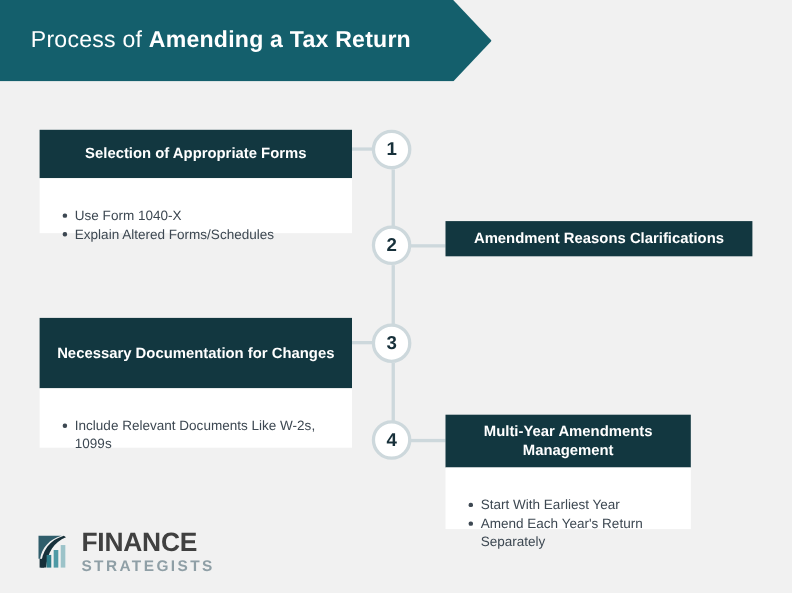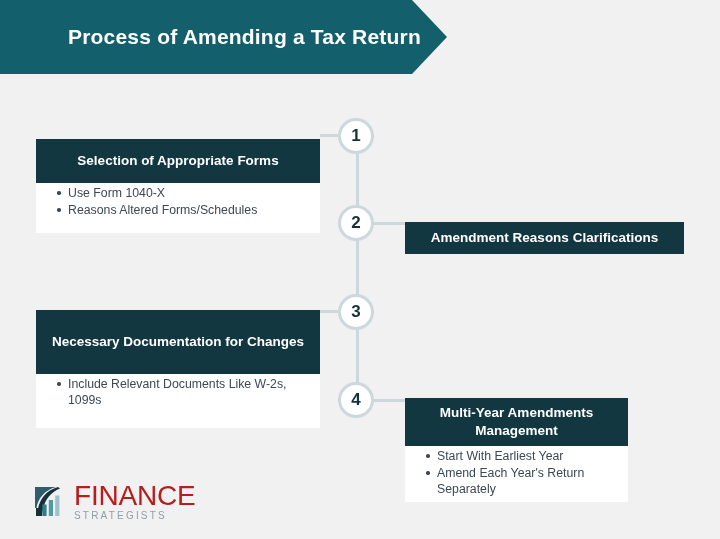--- a/index.html
+++ b/index.html
@@ -28,21 +28,21 @@
     display: flex;
     align-items: center;
   }
   #header-title {
     color: #ffffff;
     font-size: 21px;
     letter-spacing: 0.2px;
     padding-left: 28px;
     white-space: nowrap;
   }
-  #header-title .light { font-weight: 700; margin-left: 40px; }
+  #header-title .light { font-weight: 400; }
   #header-title .bold  { font-weight: 700; }
 
   
   #timeline-spine {
     position: absolute;
     left: 0; top: 0; width: 720px; height: 539px;
     pointer-events: none;
   }
 
   .node-circle {
@@ -85,26 +85,25 @@
     color: #ffffff;
     font-size: 13.5px;
     font-weight: 700;
     text-align: center;
     display: flex;
     align-items: center;
     justify-content: center;
     box-sizing: border-box;
     padding: 6px 14px;
     line-height: 1.35;
-    margin-top: 21px;
   }
   .card-body {
     background: #ffffff;
     box-sizing: border-box;
-    padding: 2px 12px 11px 12px;
+    padding: 26px 12px 11px 12px;
   }
   .card-body ul {
     margin: 0;
     padding-left: 20px;
     list-style: none;
   }
   .card-body li {
     position: relative;
     color: #3d4852;
     font-size: 12.3px;
@@ -149,29 +148,29 @@
     gap: 6px;
   }
   #logo-mark {
     width: 34px;
     height: 31px;
     flex: 0 0 auto;
   }
   #logo-text { line-height: 1; }
   #logo-word-finance {
     display: block;
-    font-size: 28px;
-    font-weight: 400;
-    color: #b91c1c;
+    font-size: 24px;
+    font-weight: 700;
+    color: #404040;
     letter-spacing: -0.2px;
   }
   #logo-word-strategists {
     display: block;
-    font-size: 10px;
-    font-weight: 400;
+    font-size: 14px;
+    font-weight: 700;
     color: #8f9fa6;
     letter-spacing: 2.2px;
     margin-top: 1px;
   }
 </style>
 </head>
 <body>
 
 <div id="header-banner">
   <div id="header-title">
@@ -202,21 +201,21 @@
   <div class="node-circle" style="left:338px; top:382px;">
     <span>4</span>
   </div>
 </div>
 
 <div class="step-card" id="step-1">
   <div class="card-head">Selection of Appropriate Forms</div>
   <div class="card-body">
     <ul>
       <li>Use Form 1040-X</li>
-      <li>Reasons Altered Forms/Schedules</li>
+      <li>Explain Altered Forms/Schedules</li>
     </ul>
   </div>
 </div>
 
 <div class="step-card" id="step-2">
   <div class="card-head">Amendment Reasons Clarifications</div>
 </div>
 
 <div class="step-card" id="step-3">
   <div class="card-head">Necessary Documentation for Changes</div>

